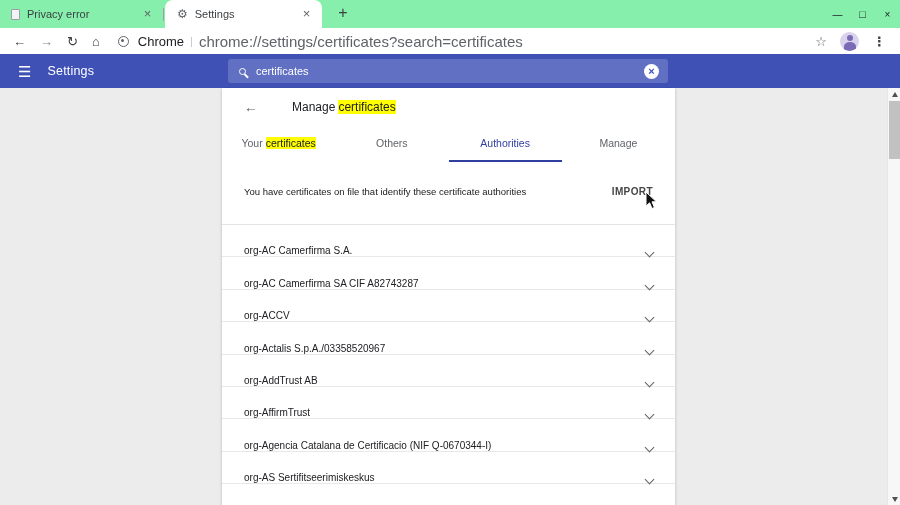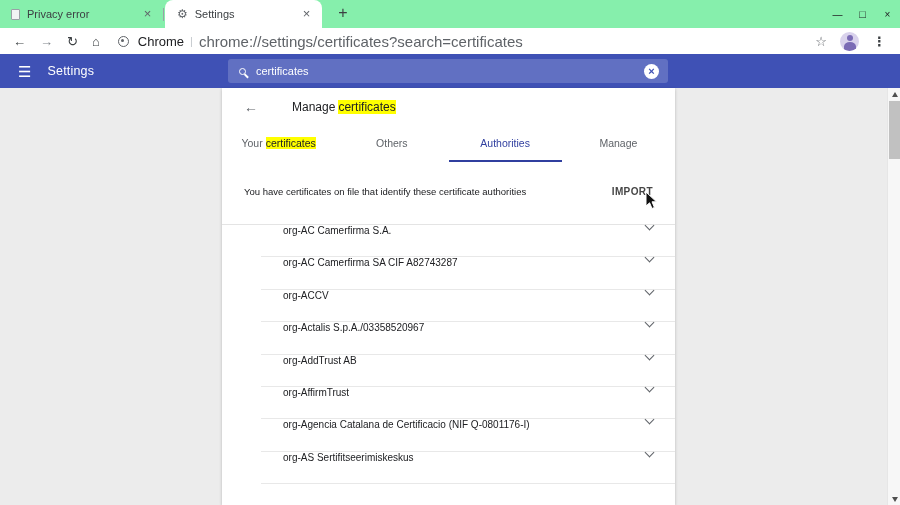--- a/index.html
+++ b/index.html
@@ -60,21 +60,21 @@
   .cert-tabs { display:flex; height:36px; }
   .cert-tab { flex:1; display:flex; align-items:center; justify-content:center; font-size:10.5px; color:#5f6368; border-bottom:2px solid transparent; }
   .cert-tab .t-prefix { margin-right:3px; }
   .cert-tab.active { color:#303f9f; border-bottom-color:#303f9f; font-weight:normal; }
 
   .desc-row { display:flex; align-items:center; justify-content:space-between; padding:24px 22px 27px; border-bottom:1px solid #e4e4e4; }
   .desc { font-size:9.5px; color:#202124; flex:1; }
   .import-btn { font-size:10px; font-weight:bold; color:#464646; letter-spacing:.4px; margin-left:22px; flex-shrink:0; }
 
   .cert-list { }
-  .cert-row { height:32.4px; display:flex; align-items:flex-start; justify-content:space-between; padding:0 22px; border-bottom:1px solid #e8e8e8; font-size:10px; color:#202124;margin-left:39px; }
+  .cert-row { height:32.4px; display:flex; align-items:flex-end; justify-content:space-between; padding:0 22px; border-bottom:1px solid #e8e8e8; font-size:10px; color:#202124; }
   .chev { width:7px; height:7px; border-right:1.6px solid #5f6368; border-bottom:1.6px solid #5f6368; transform:rotate(45deg); margin-top:-3px; flex-shrink:0; }
 
   
   .scrollbar { position:absolute; right:0; top:0; bottom:0; width:13px; background:#f7f7f7; border-left:1px solid #e6e6e6; }
   .sb-btn { position:absolute; left:0; width:13px; height:12px; }
   .sb-btn.up { top:0; }
   .sb-btn.down { bottom:0; }
   .tri-up { width:0; height:0; border-left:3.5px solid transparent; border-right:3.5px solid transparent; border-bottom:5px solid #505050; margin:4px auto 0; }
   .tri-down { width:0; height:0; border-left:3.5px solid transparent; border-right:3.5px solid transparent; border-top:5px solid #505050; margin:4px auto 0; }
   .sb-thumb { position:absolute; left:1px; top:13px; width:11px; height:58px; background:#c1c1c1; }
@@ -175,21 +175,21 @@
           </div>
         <div class="cert-row">
             <span>org-AddTrust AB</span>
             <span class="chev"></span>
           </div>
         <div class="cert-row">
             <span>org-AffirmTrust</span>
             <span class="chev"></span>
           </div>
         <div class="cert-row">
-            <span>org-Agencia Catalana de Certificacio (NIF Q-0801176-I)</span>
+            <span>org-Agencia Catalana de Certificacio (NIF Q-0670344-I)</span>
             <span class="chev"></span>
           </div>
         <div class="cert-row">
             <span>org-AS Sertifitseerimiskeskus</span>
             <span class="chev"></span>
           </div>
       </div>
     </div>
 
     <div class="scrollbar">

